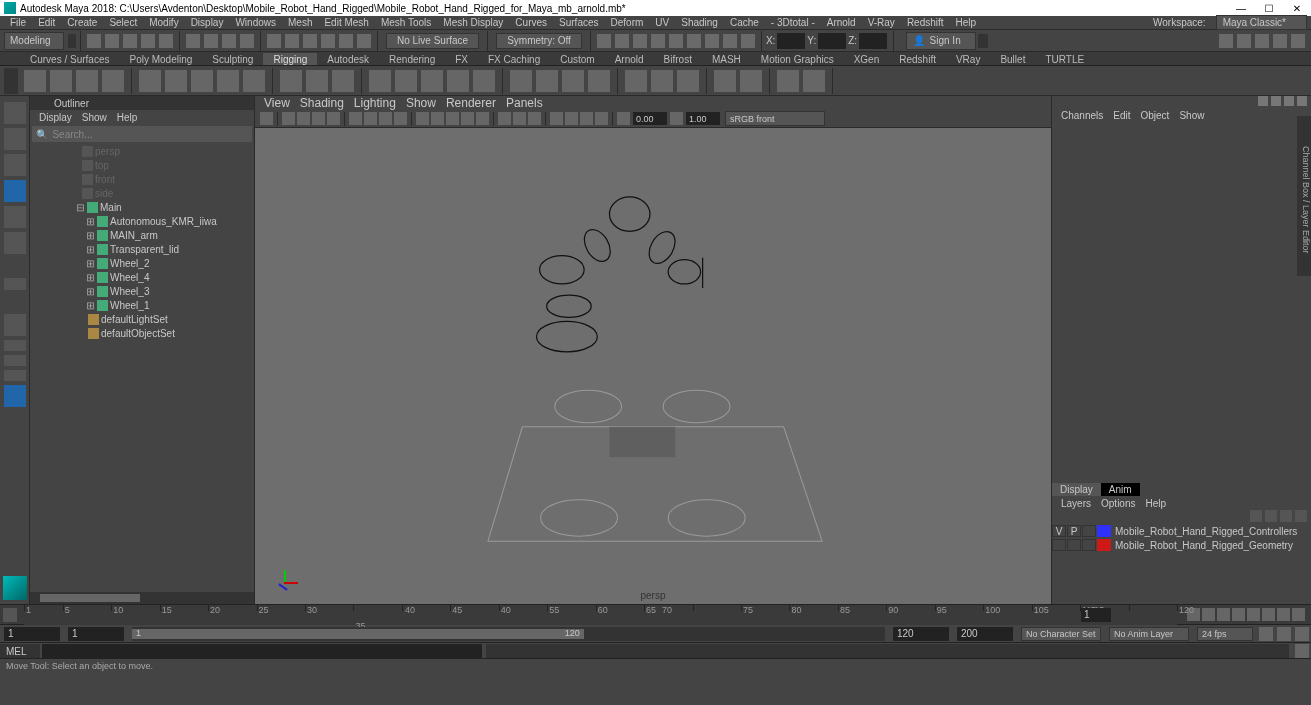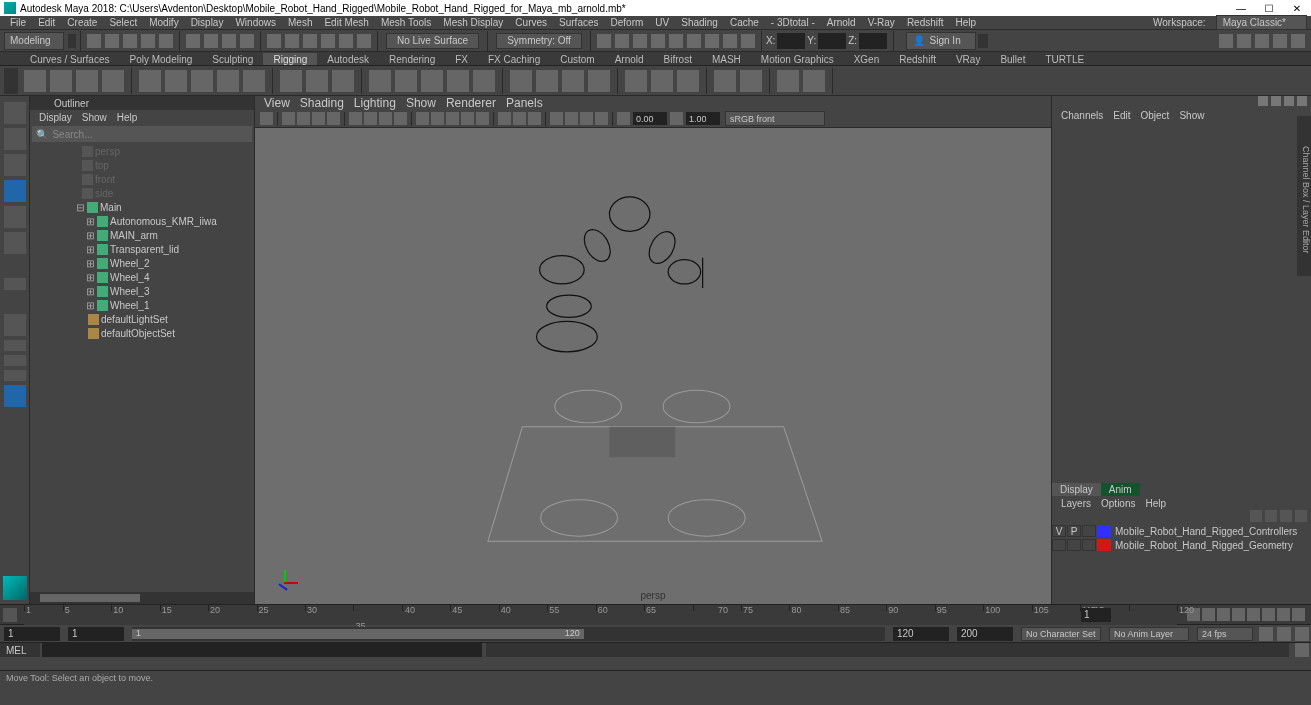--- a/index.html
+++ b/index.html
@@ -75,21 +75,21 @@
 .persp-lbl{position:absolute;bottom:3px;left:50%;transform:translateX(-50%);font-size:10px;color:#333}
 svg.scene{position:absolute;top:0;left:0;width:100%;height:100%}
 
 .rightp{width:260px;border-left:1px solid #2a2a2a;display:flex;flex-direction:column}
 .rp-top-icons{height:12px;display:flex;justify-content:flex-end;padding:0 4px;gap:3px}
 .rp-top-icons div{width:10px;height:10px;background:#777}
 .rp-menu{height:14px;display:flex;align-items:center;padding:0 4px}
 .rp-menu span{padding:0 5px;font-size:10px}
 .rp-empty{flex:1;background:#444}
 .layer-tabs{height:14px;display:flex;align-items:flex-end}
-.layer-tab{padding:1px 8px;font-size:10px;background:#14532d}
+.layer-tab{padding:1px 8px;font-size:10px;background:#000000}
 .layer-tab.active{background:#555}
 .layer-menu{height:14px;display:flex;align-items:center;padding:0 4px}
 .layer-menu span{padding:0 5px;font-size:10px}
 .layer-btns{height:14px;display:flex;justify-content:flex-end;padding:0 4px;gap:3px}
 .layer-btns div{width:12px;height:12px;background:#555}
 .layers{background:#444}
 .layer-row{height:14px;display:flex;align-items:center;font-size:10px}
 .layer-row .lc{width:14px;height:12px;border:1px solid #333;margin-right:1px;display:flex;align-items:center;justify-content:center}
 .layer-row .sw{width:14px;height:12px;margin-right:4px}
 
@@ -103,21 +103,21 @@
 .playback{display:flex;align-items:center;gap:2px;padding:0 6px}
 .playback div{width:13px;height:13px;background:#666}
 
 .range-row{height:18px;background:#444;display:flex;align-items:center;border-top:1px solid #222}
 .range-row .rf{width:56px;height:14px;background:#222;margin:0 4px;display:flex;align-items:center;padding:0 4px;font-size:10px}
 .range-row .rslider{flex:1;height:14px;background:#333;margin:0 4px;position:relative}
 .range-row .rthumb{position:absolute;left:0;width:60%;height:10px;top:2px;background:#666}
 .range-row .rsel{width:80px;height:14px;background:#555;margin:0 4px;border:1px solid #333;padding:0 4px;display:flex;align-items:center;font-size:9px}
 .range-row .rico{width:14px;height:14px;margin:0 2px;background:#666}
 
-.cmdline{height:28px;background:#444;display:flex;align-items:flex-start;border-top:1px solid #222}
+.cmdline{height:16px;background:#444;display:flex;align-items:flex-end;border-top:1px solid #222}
 .cmdline .mel{width:40px;height:14px;background:#333;display:flex;align-items:center;padding:0 6px;margin-right:2px}
 .cmdline .cin{width:440px;height:14px;background:#222}
 .cmdline .cout{flex:1;height:14px;background:#333;margin:0 4px}
 .cmdline .cico{width:14px;height:14px;margin:0 2px;background:#666}
 
 .helpline{height:14px;background:#444;display:flex;align-items:center;padding:0 6px;font-size:9px;color:#aaa;border-top:1px solid #222}
 </style>
 </head>
 <body>
 
@@ -526,21 +526,21 @@
       <div class="lbl" style="left: 428.319px;">45</div>
       <div class="tick" style="left: 474.765px;"></div>
       <div class="lbl" style="left: 476.765px;">40</div>
       <div class="tick" style="left: 523.21px;"></div>
       <div class="lbl" style="left: 525.21px;">55</div>
       <div class="tick" style="left: 571.655px;"></div>
       <div class="lbl" style="left: 573.655px;">60</div>
       <div class="tick" style="left: 620.101px;"></div>
       <div class="lbl" style="left: 622.101px;">65</div>
       <div class="tick" style="left: 668.546px;"></div>
-      <div class="lbl" style="left: 694px;">70</div>
+      <div class="lbl" style="left: 638px;">70</div>
       <div class="tick" style="left: 716.992px;"></div>
       <div class="lbl" style="left: 718.992px;">75</div>
       <div class="tick" style="left: 765.437px;"></div>
       <div class="lbl" style="left: 767.437px;">80</div>
       <div class="tick" style="left: 813.882px;"></div>
       <div class="lbl" style="left: 815.882px;">85</div>
       <div class="tick" style="left: 862.328px;"></div>
       <div class="lbl" style="left: 864.328px;">90</div>
       <div class="tick" style="left: 910.773px;"></div>
       <div class="lbl" style="left: 912.773px;">95</div>

